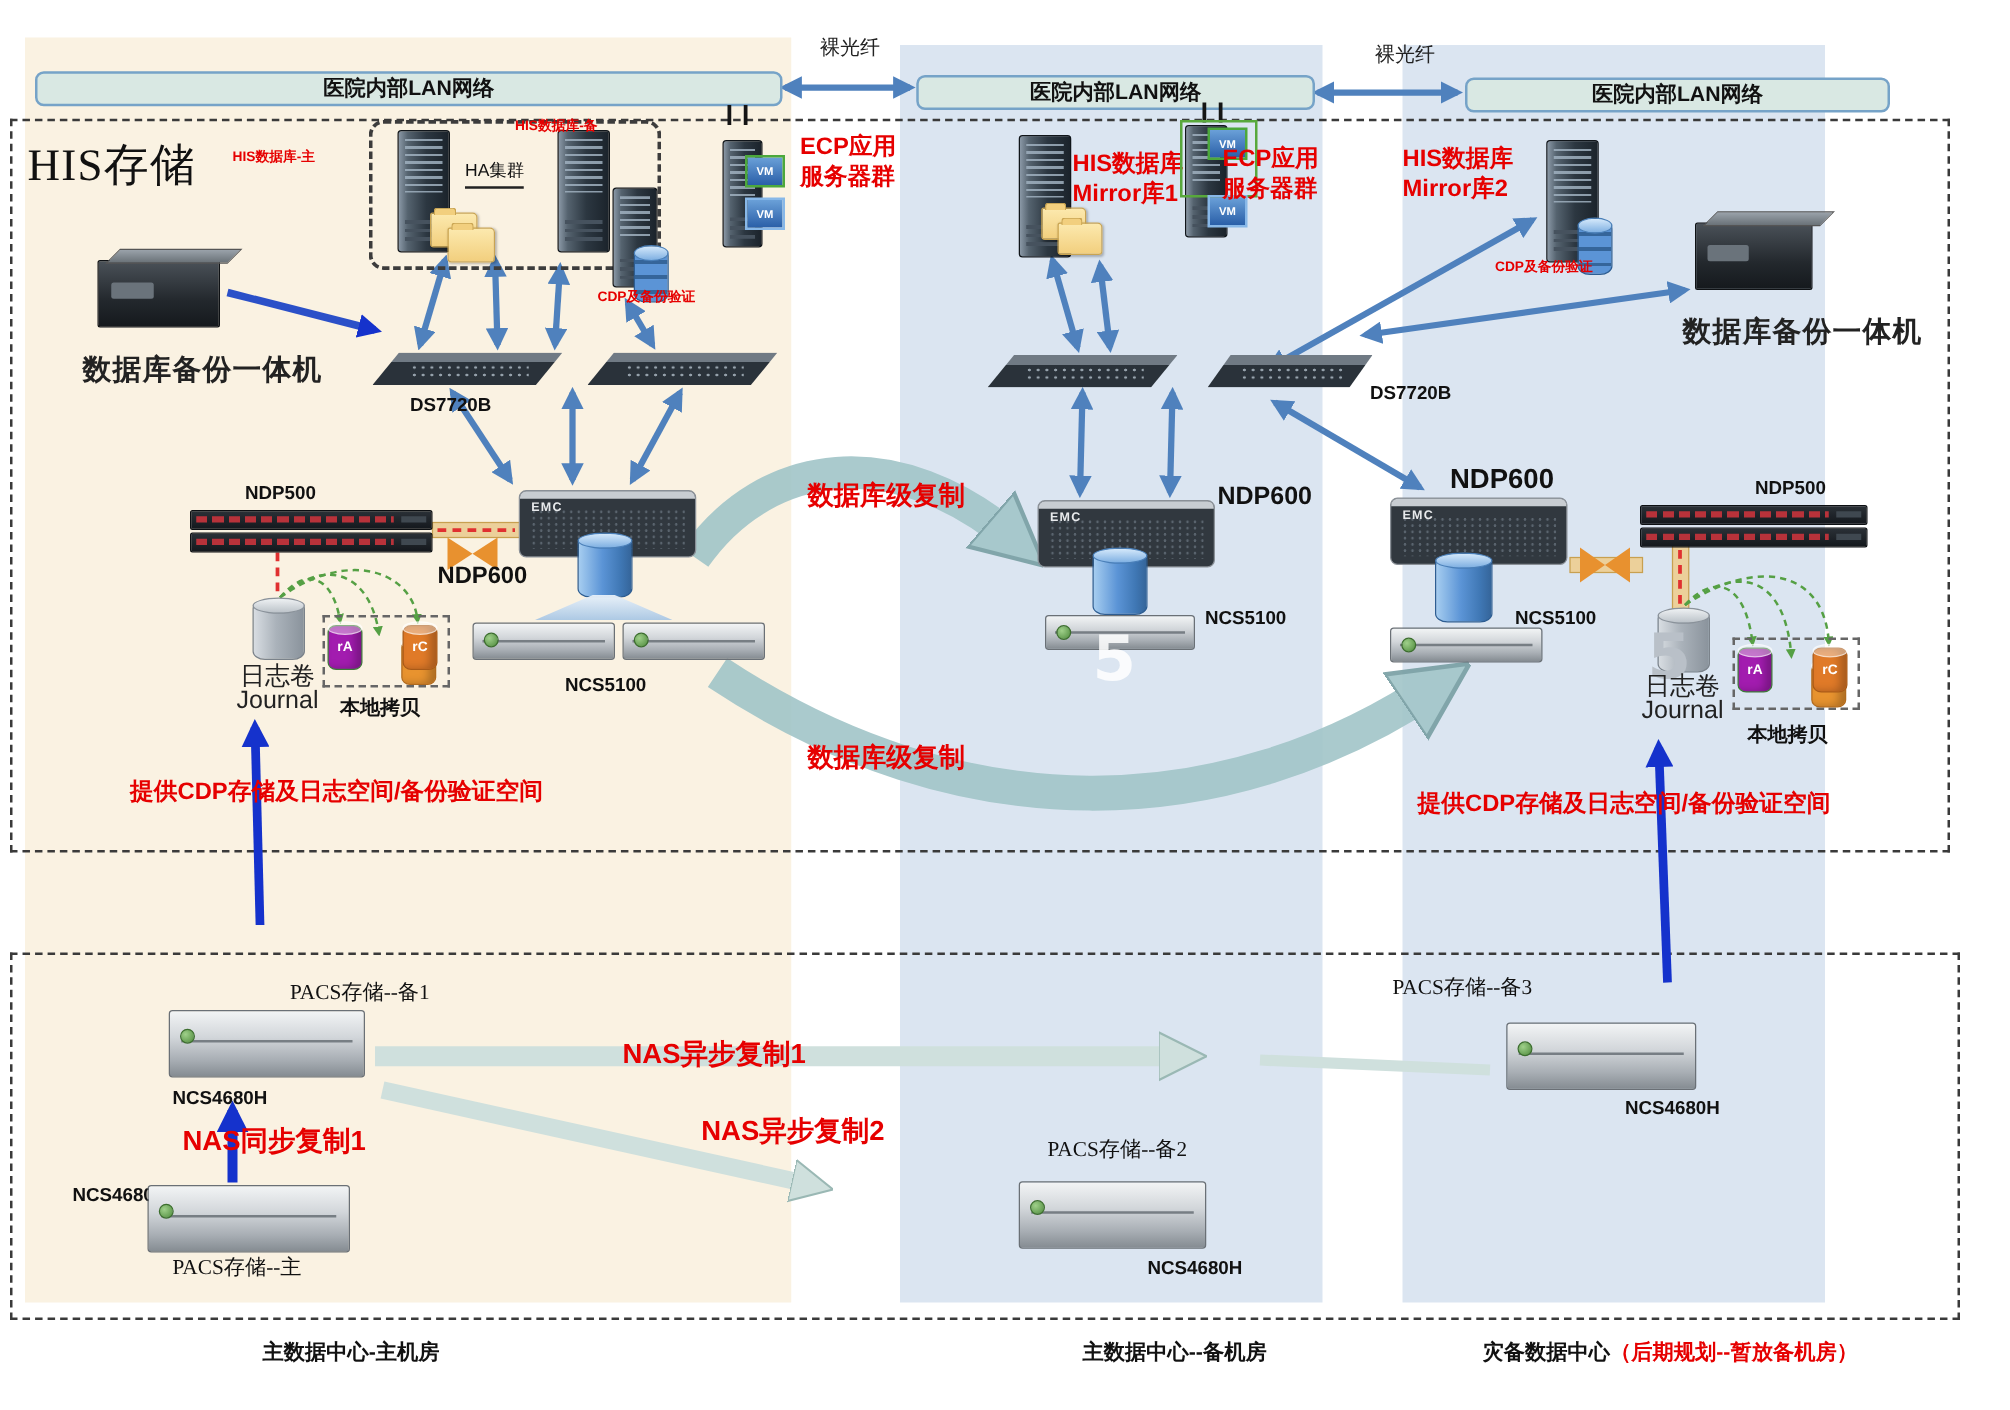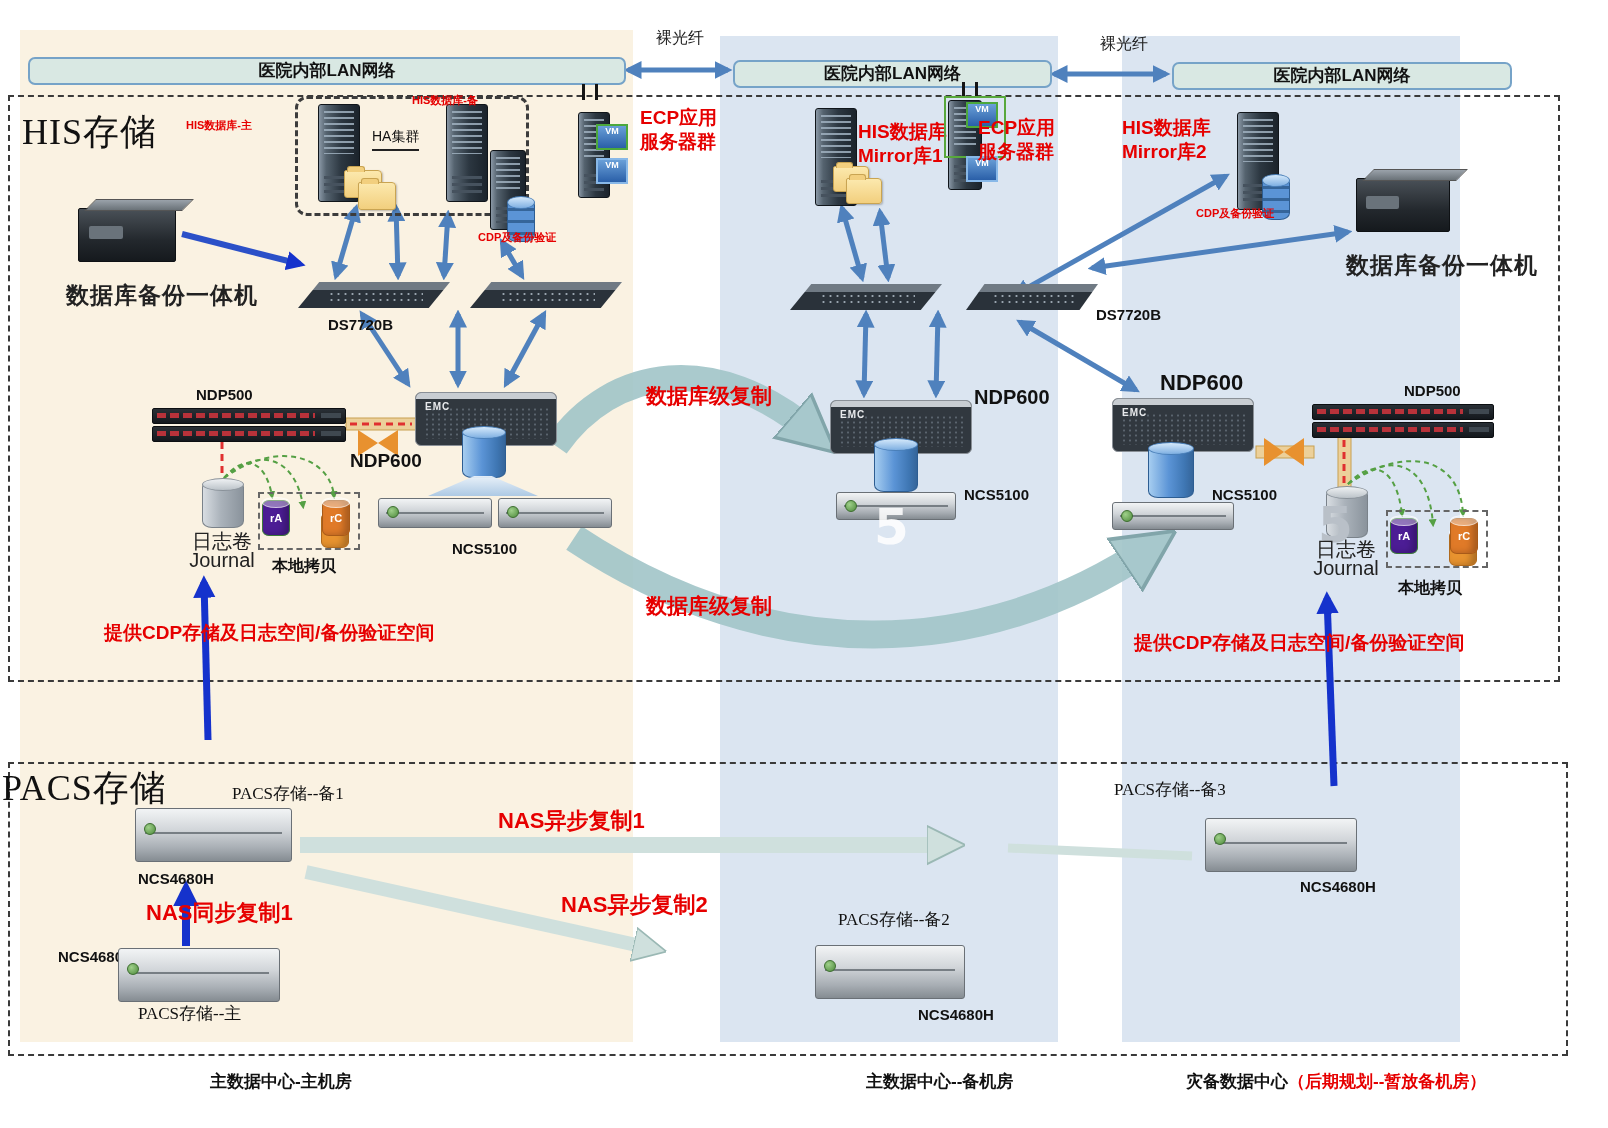--- a/index.html
+++ b/index.html
@@ -44,28 +44,28 @@
   .emclbl{position:absolute;left:9px;top:8px;color:#e8eaec;font-size:10px;font-weight:bold;letter-spacing:1px;z-index:2;}
   .ndpunit{background:linear-gradient(180deg,#2a3036,#14181d);border:1px solid #0c0f12;border-radius:2px;}
   .ndpunit::before{content:"";position:absolute;left:4px;right:30px;top:4px;height:5px;background:repeating-linear-gradient(90deg,#b8323a 0 9px,rgba(0,0,0,0) 9px 13px);}
   .ndpunit::after{content:"";position:absolute;right:4px;top:4px;width:20px;height:5px;background:#3f4850;}
   .rack{background:linear-gradient(180deg,#f2f4f5,#d2d6da 40%,#a8aeb4 75%,#858c92);border:1px solid #6a7076;border-radius:3px;}
   .rack::before{content:"";position:absolute;left:6%;right:6%;top:45%;height:2px;background:#777e84;}
   .rack::after{content:"";position:absolute;left:8px;top:26%;width:10px;height:10px;border-radius:50%;background:radial-gradient(circle at 35% 35%,#9fd08a,#4e8a3c);border:1px solid #3c6e2e;}
   .appliance{background:linear-gradient(180deg,#4a5158,#23282d 60%,#15191d);border:1px solid #0e1114;border-radius:2px;}
   .appliance::before{content:"";position:absolute;left:5px;top:-10px;width:100%;height:10px;background:linear-gradient(180deg,#9aa2aa,#6a7278);transform:skewX(-45deg);transform-origin:bottom left;border:1px solid #555;}
   .appliance::after{content:"";position:absolute;left:10%;top:32%;width:36%;height:26%;background:#6a737b;border-radius:2px;}
-  .vm{width:28px;height:22px;background:linear-gradient(180deg,#6aa0d8,#2a5fa8);display:flex;justify-content:center;color:#fff;font-size:9px;font-weight:bold;}
+  .vm{width:28px;height:22px;background:linear-gradient(180deg,#6aa0d8,#2a5fa8);display:flex;align-items:center;justify-content:center;color:#fff;font-size:9px;font-weight:bold;}
   .vm-green{border:2px solid #4ca83c;}
   .vm-blue{border:2px solid #88b8e8;}
   .fan{clip-path:polygon(42% 0,58% 0,100% 100%,0 100%);background:linear-gradient(180deg,#e8f1fa,#a9c7e4);opacity:.95;}
   .rbox{border:2px dashed #666;}
   .rcyl{width:26px;height:34px;border-radius:7px/6px;display:flex;align-items:center;justify-content:center;color:#fff;font-weight:bold;font-size:11px;box-shadow:inset -5px 0 7px rgba(0,0,0,.25);}
   .rcyl::before{content:"";position:absolute;top:-4px;left:-1px;right:-1px;height:9px;border-radius:50%;background:rgba(255,255,255,.4);border:1px solid rgba(255,255,255,.55);}
-  .r-green{background:#4c1d95;border:1px solid #3c7a38;}
+  .r-green{background:#a21caf;border:1px solid #3c7a38;}
   .r-orange{background:#e8932f;border:1px solid #b06a1e;margin-left:29px;}
   .r-orange2{background:#e07a28;border:1px solid #a85a18;}
   .greenbox{border:2px solid #58a83c;}
   .pipes{width:10px;height:16px;border-left:3px solid #151515;border-right:3px solid #151515;}
   .twoLine div{white-space:nowrap;}
 </style>
 </head>
 <body>
 
 <div id="canvas">
@@ -145,21 +145,20 @@
     <path d="M 224 478 C 246 452 266 462 272 496" fill="none" stroke="#55a044" stroke-width="2" stroke-dasharray="5 4" marker-end="url(#mG)"></path>
     <path d="M 224 478 C 262 444 296 460 303 506" fill="none" stroke="#55a044" stroke-width="2" stroke-dasharray="5 4" marker-end="url(#mG)"></path>
     <path d="M 224 478 C 280 438 330 458 334 496" fill="none" stroke="#55a044" stroke-width="2" stroke-dasharray="5 4" marker-end="url(#mG)"></path>
 
     <path d="M 1348 484 C 1372 458 1396 466 1402 514" fill="none" stroke="#55a044" stroke-width="2" stroke-dasharray="5 4" marker-end="url(#mG)"></path>
     <path d="M 1348 484 C 1392 450 1428 462 1433 524" fill="none" stroke="#55a044" stroke-width="2" stroke-dasharray="5 4" marker-end="url(#mG)"></path>
     <path d="M 1348 484 C 1408 444 1460 458 1463 514" fill="none" stroke="#55a044" stroke-width="2" stroke-dasharray="5 4" marker-end="url(#mG)"></path>
   </svg>
 
   <div class="abs title" style="left:22px;top:108px">HIS存储</div>
-  <div class="abs title" style="left:2px;top:764px">PACS存储</div>
 
   <div class="abs lan" style="left:28px;top:57px;width:594px">医院内部LAN网络</div>
   <div class="abs lan" style="left:733px;top:60px;width:315px">医院内部LAN网络</div>
   <div class="abs lan" style="left:1172px;top:62px;width:336px">医院内部LAN网络</div>
   <div class="abs fiber" style="left:656px;top:28px">裸光纤</div>
   <div class="abs fiber" style="left:1100px;top:34px">裸光纤</div>
 
   <div class="abs" style="left:295px;top:96px;width:228px;height:114px;border:3px dashed #3c3c3c;border-radius:12px"></div>
   <div class="abs tower" style="left:318px;top:104px;width:40px;height:96px"></div>
   <div class="abs tower" style="left:446px;top:104px;width:40px;height:96px"></div>
@@ -315,21 +314,21 @@
   <div class="abs redlbl" style="left:1134px;top:630px;font-size:19px">提供CDP存储及日志空间/备份验证空间</div>
 
   <div class="abs pacslbl" style="left:1114px;top:778px">PACS存储--备3</div>
   <div class="abs rack" style="left:1205px;top:818px;width:150px;height:52px"></div>
   <div class="abs devlbl" style="left:1300px;top:878px">NCS4680H</div>
 
   <div class="abs pacslbl" style="left:232px;top:782px">PACS存储--备1</div>
   <div class="abs rack" style="left:135px;top:808px;width:155px;height:52px"></div>
   <div class="abs devlbl" style="left:138px;top:870px">NCS4680H</div>
 
-  <div class="abs naslbl" style="left:498px;top:806px">NAS异步复制1</div>
+  <div class="abs naslbl" style="left:498px;top:828px">NAS异步复制1</div>
   <div class="abs naslbl" style="left:146px;top:898px">NAS同步复制1</div>
   <div class="abs naslbl" style="left:561px;top:890px">NAS异步复制2</div>
 
   <div class="abs devlbl" style="left:58px;top:948px">NCS4680H</div>
   <div class="abs rack" style="left:118px;top:948px;width:160px;height:52px"></div>
   <div class="abs pacslbl" style="left:138px;top:1002px">PACS存储--主</div>
 
   <div class="abs flbl" style="left:210px;top:1070px">主数据中心-主机房</div>
   <div class="abs flbl" style="left:866px;top:1070px">主数据中心--备机房</div>
   <div class="abs flbl" style="left:1186px;top:1070px">

